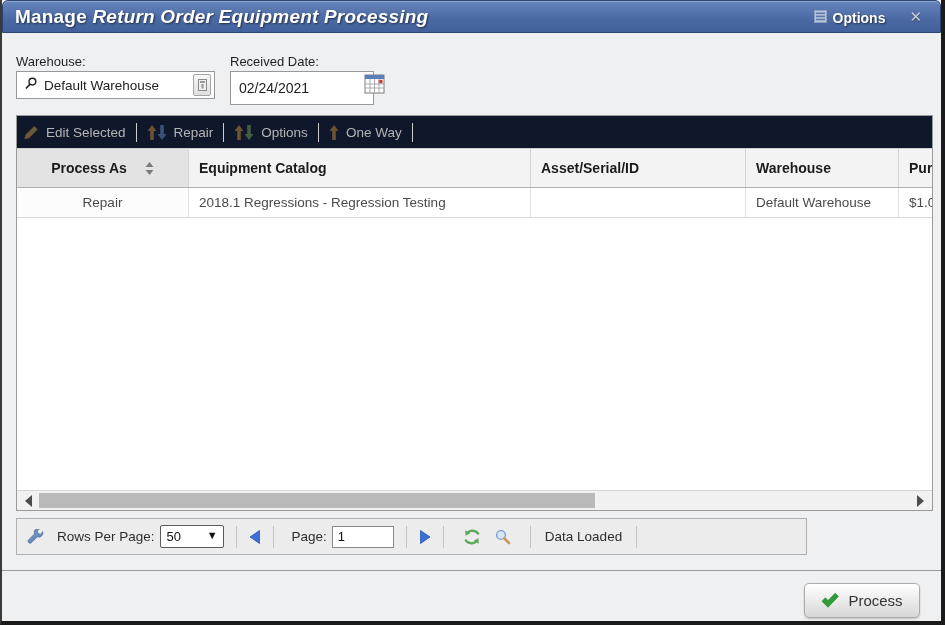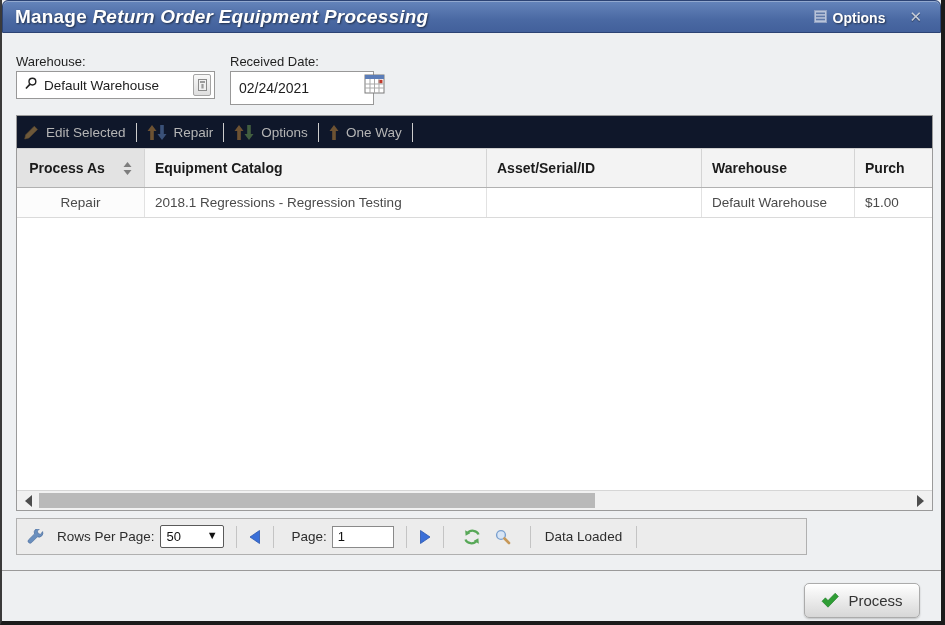--- a/index.html
+++ b/index.html
@@ -52,21 +52,21 @@
     font-size:13.5px; padding:0 6px; cursor:default; white-space:nowrap; }
   .tb-btn .ic { opacity:.45; display:flex; }
   .tb-sep { width:1px; height:19px; background:#cdcdcd; margin:0 4px; }
 
   .grid-header { height:39px; display:flex; background:#f3f3f3;
     border-bottom:1px solid #b1b1b1; overflow:hidden; flex:0 0 auto; }
   .hcell { border-right:1px solid #d4d4d4; font-size:14px; font-weight:bold;
     color:#1b1b1b; display:flex; align-items:center; padding:0 10px;
     white-space:nowrap; overflow:hidden; flex:0 0 auto; }
   .hcell.sorted { background:#e3e3e3; justify-content:center; }
-  .c1{width:128px} .c2{width:342px} .c3{width:215px} .c4{width:153px} .c5{width:200px}
+  .c1{width:172px} .c2{width:342px} .c3{width:215px} .c4{width:153px} .c5{width:200px}
 
   .grid-row { height:30px; display:flex; border-bottom:1px solid #dadada;
     font-size:13.5px; color:#4a4a4a; overflow:hidden; flex:0 0 auto; }
   .rcell { border-right:1px solid #e2e2e2; display:flex; align-items:center;
     padding:0 10px; white-space:nowrap; overflow:hidden; flex:0 0 auto; }
   .rcell.center { justify-content:center; background:#fcfcfc; }
   .grid-filler { flex:1 1 auto; background:#fff; }
 
   .hscroll { height:20px; flex:0 0 auto; background:#f1f1f1;
     border-top:1px solid #d6d6d6; position:relative; }

